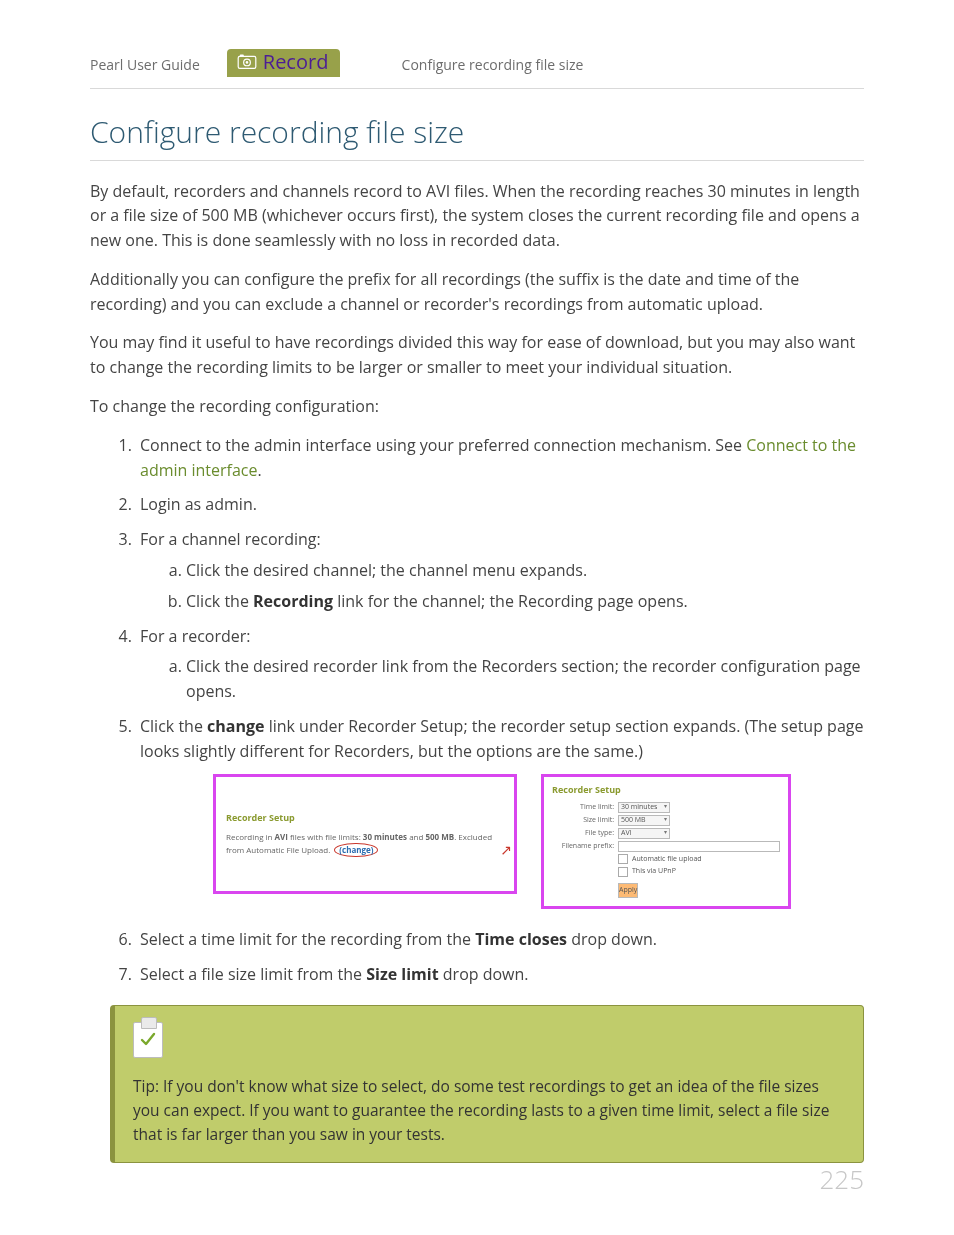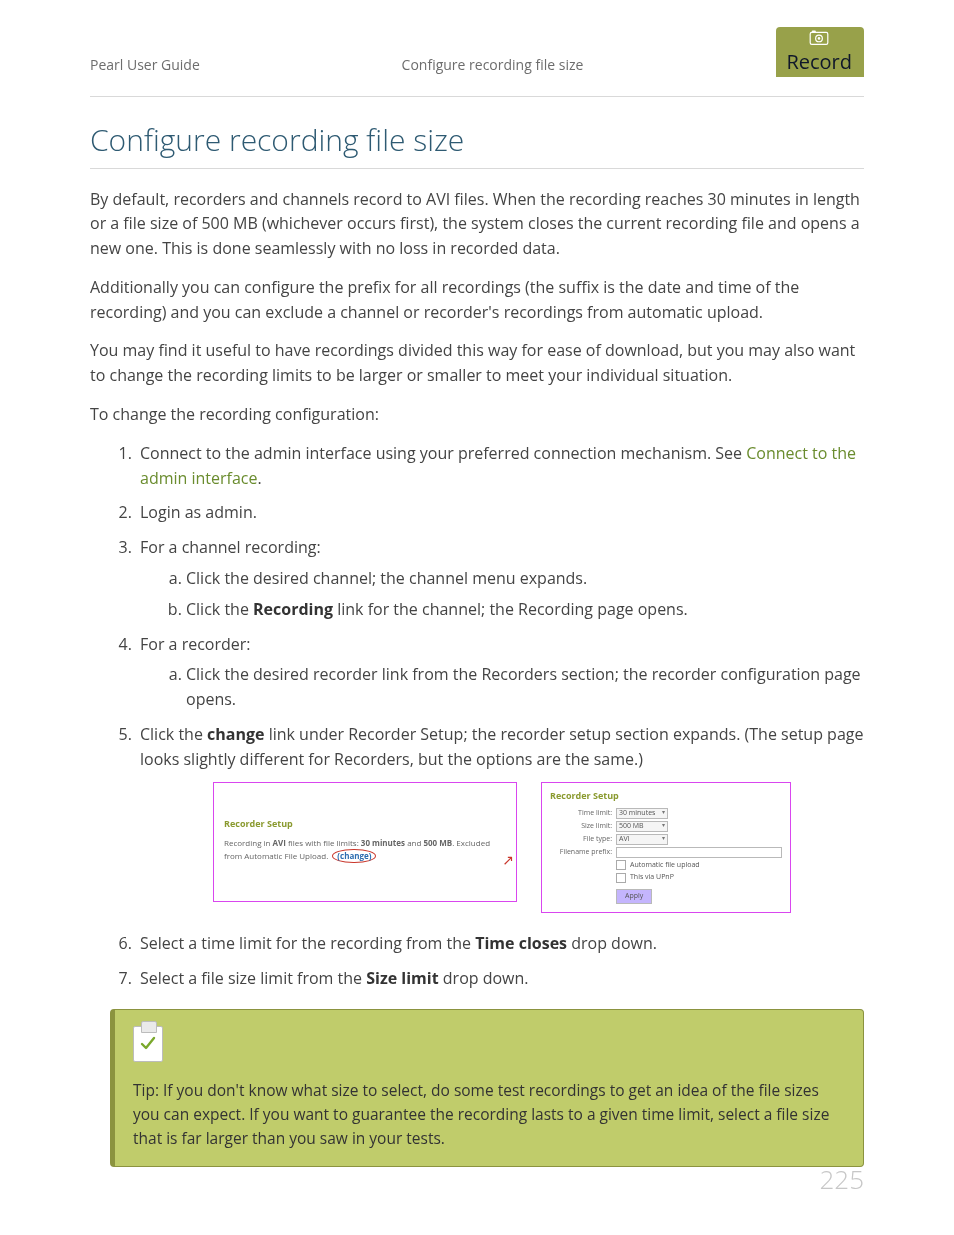--- a/index.html
+++ b/index.html
@@ -24,48 +24,46 @@
     min-height:1235px;
     margin:0 auto;
     padding:46px 90px 24px 90px;
     box-sizing:border-box;
     position:relative;
   }
 
   .topbar{
     display:flex;
     align-items:flex-end;
-    justify-content:space-between;
-    gap:12px;
+    gap:27px;
     border-bottom:1px solid var(--line);
-    padding-bottom:20px;
+    padding-bottom:12px;
     margin-bottom:20px;
     position:relative;
     height:30px;
   }
   .topbar-left{color:var(--muted);font-size:14px;}
   .topbar-center{
     position:absolute;
     left:52%;
     transform:translateX(-50%);
     color:var(--muted);
     font-size:14px;
   }
   .record-tab{
     background:var(--olive);
-    color:#0f172a;
+    color:#4c1d95;
     display:inline-flex;
     align-items:center;
     gap:6px;
     padding:3px 12px 5px 10px;
     border-radius:4px 4px 0 0;
     font-size:20px;
     line-height:1;
     margin-bottom:-1px;
-    flex-direction:column;
   }
   .record-tab svg{display:block;}
 
   h1.page-title{
     font-weight:300;
     color:var(--heading);
     font-size:30px;
     margin:10px 0 4px 0;
   }
   .rule{border:0;border-top:1px solid var(--line);margin:4px 0 18px 0;}
@@ -80,21 +78,21 @@
   strong{font-weight:700;color:#333;}
 
   .shots{
     display:flex;
     justify-content:center;
     align-items:flex-start;
     gap:24px;
     margin:10px auto 18px auto;
   }
   .shot{
-    border:1px solid #d946ef;
+    border:3px solid #d946ef;
     background:#fff;
     font-size:8px;
     color:#555;
     box-sizing:border-box;
   }
   .shot-left{
     width:304px;
     padding:34px 10px 12px 10px;
     height:120px;
     position:relative;
@@ -124,22 +122,22 @@
     align-items:center;justify-content:space-between;color:#555;
   }
   .shot-right .fsel::after{content:"▾";font-size:6px;color:#777;margin-left:4px;}
   .shot-right .finput{
     border:1px solid #b9b9b9;background:#fff;height:11px;flex:1;
     box-sizing:border-box;
   }
   .shot-right .chk{font-size:7px;color:#555;display:flex;align-items:center;gap:4px;margin-left:66px;margin-top:2px;}
   .shot-right .box{width:8px;height:8px;border:1px solid #aaa;background:#fff;display:inline-block;}
   .shot-right .applybtn{
-    display:inline-block;border:1px solid #b9b9b9;background:#c4b5fd;
-    font-size:7px;padding:1px 8px;margin:6px 0 0 66px;color:#555;
+    display:inline-block;border:1px solid #b9b9b9;background:#fdba74;
+    font-size:7px;padding:1px 0;margin:6px 0 0 66px;color:#555;
   }
 
   .tip{
     border:1px solid var(--olive-dark);
     border-left-width:5px;
     border-radius:4px;
     background:#c0cc6b;
     margin:18px 0 0 20px;
     padding:14px 18px 16px 18px;
     display:flex;

